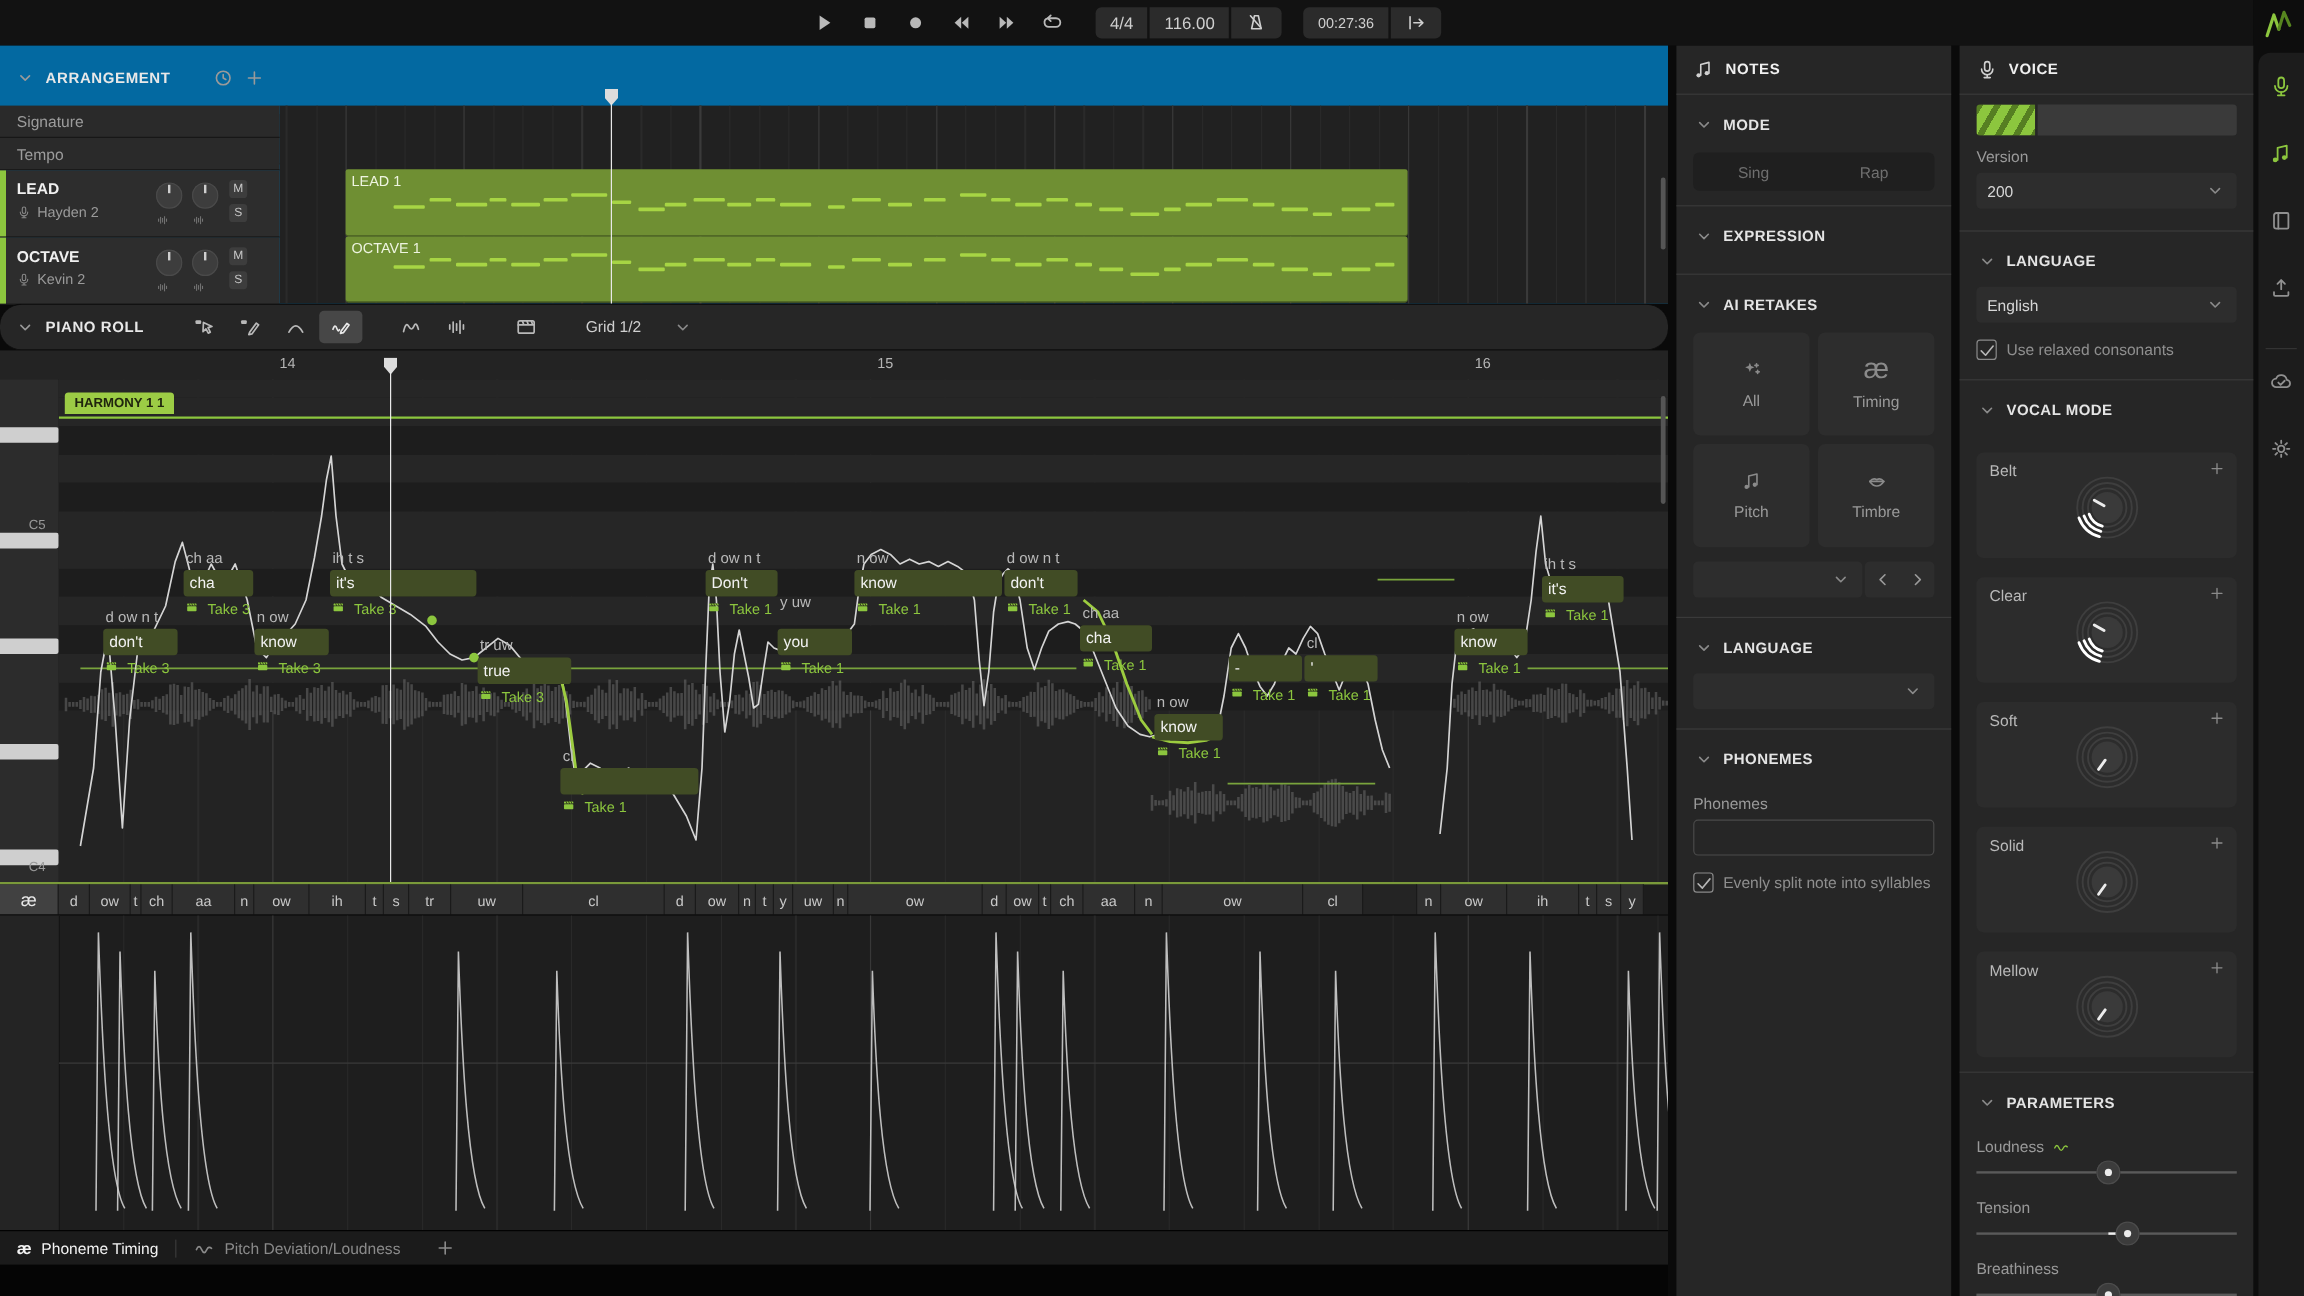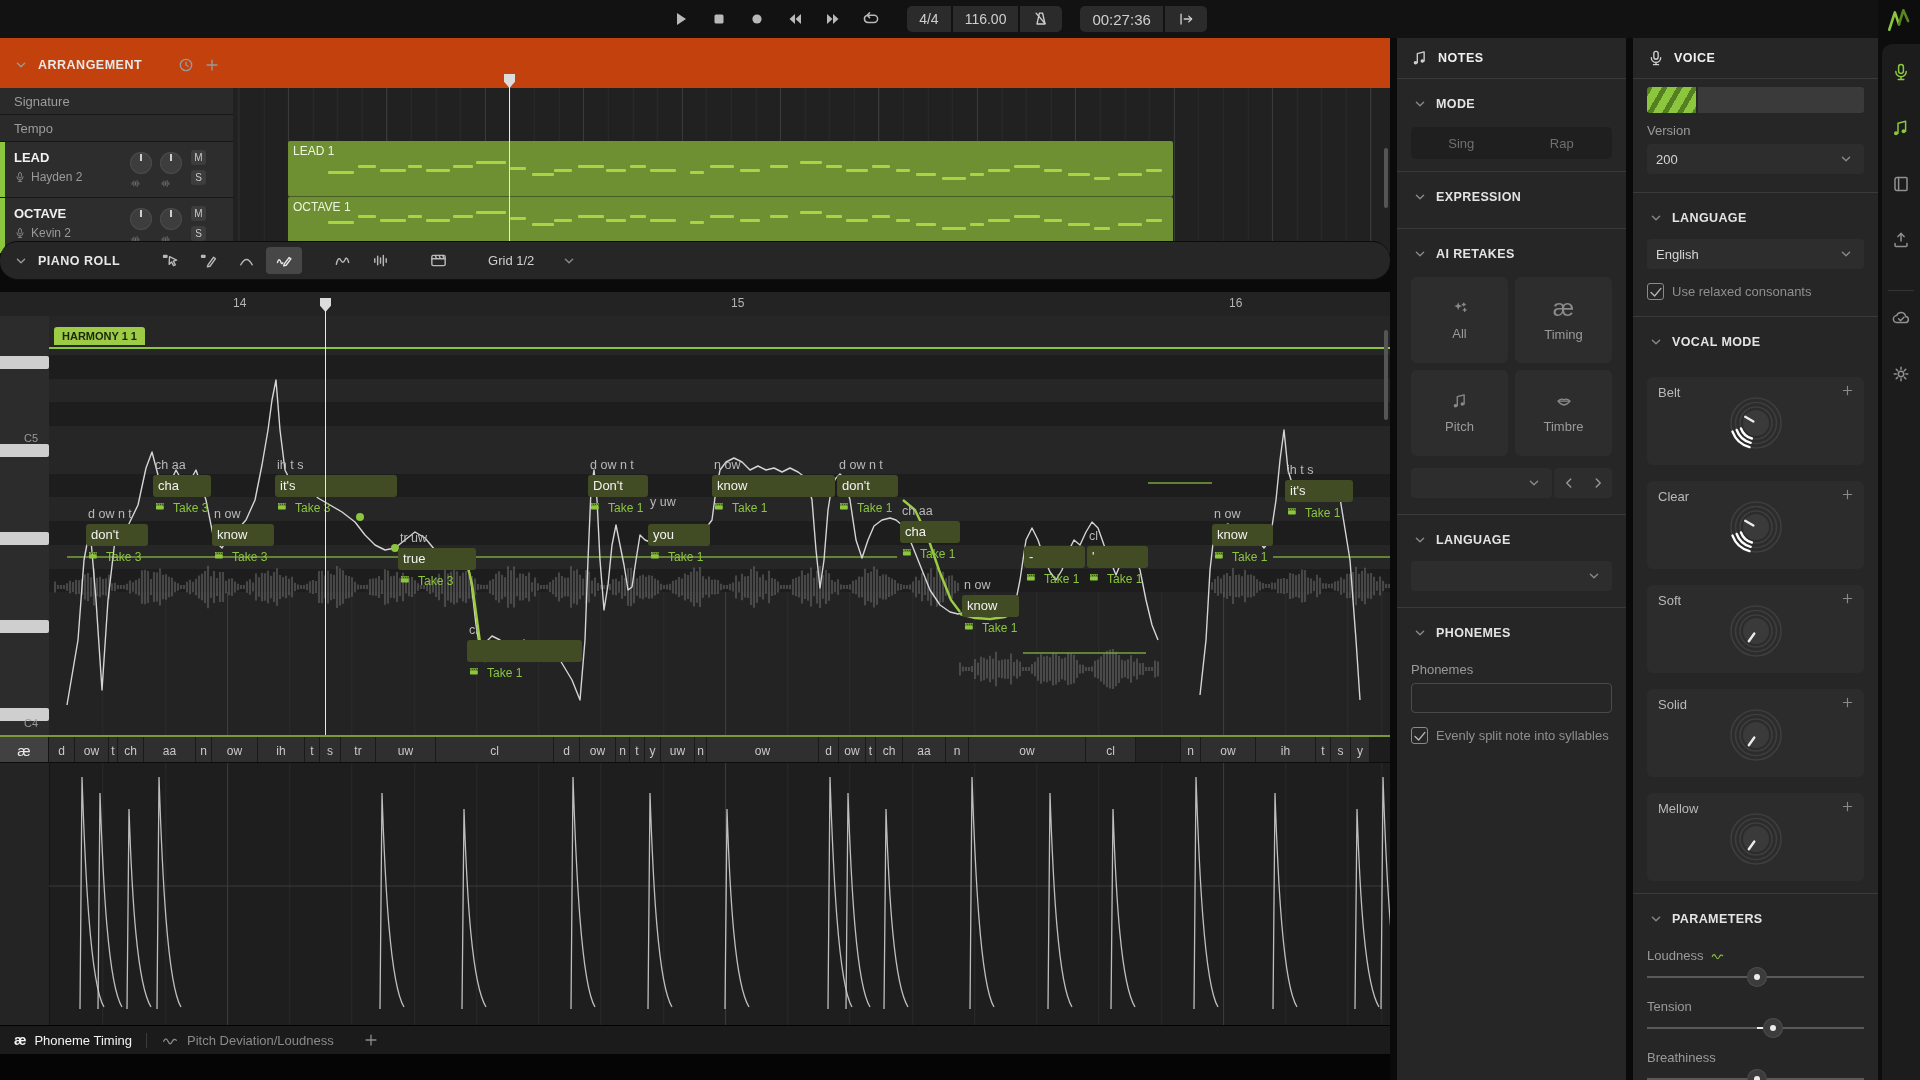--- a/index.html
+++ b/index.html
@@ -7,21 +7,21 @@
   #app{position:relative;width:1920px;height:1080px;background:#0a0a0a;overflow:hidden;}
   .abs{position:absolute;}
   svg{display:block;}
   
   #topbar{left:0;top:0;width:1878px;height:38px;background:#121212;display:flex;align-items:center;justify-content:center;gap:0;}
   .tr-icons{display:flex;align-items:center;gap:18px;color:#b9b9b9;margin-right:26px;}
   .tr-icons .tbtn{width:20px;height:20px;cursor:pointer;}
   .tbox{background:#2b2b2b;border-radius:5px;height:26px;display:flex;align-items:center;padding:0 12px;color:#cfcfcf;font-size:14px;}
   .tgroup{display:flex;gap:2px;}
   
-  #arr{left:0;top:38px;width:1390px;height:215px;background:#c2410c;}
+  #arr{left:0;top:38px;width:1390px;height:215px;background:#0369a1;}
   #arr-header{left:0;top:9px;width:233px;height:35px;display:flex;align-items:center;gap:8px;padding:0 12px;box-sizing:border-box;color:#e8e8e8;font-size:12.5px;font-weight:700;letter-spacing:.5px;}
   #arr-header .hic{color:#9a9a9a;margin-left:auto;}
   #arr-header .hic2{color:#9a9a9a;}
   #arr-ruler{left:233px;top:9px;width:1157px;height:41px;background:#232323;border-bottom:1px solid #101010;overflow:hidden;margin-top:48px;}
   .ruler-num{position:absolute;top:5px;font-size:12px;color:#b5b5b5;}
   #arr-grid{left:233px;top:50px;width:1157px;height:165px;background:#212121;
      background-image:
        repeating-linear-gradient(90deg,#3a3a3a 0 1px,transparent 1px 98.4px),
        repeating-linear-gradient(90deg,#2a2a2a 0 1px,transparent 1px 24.6px);
      background-position:55px 0,5.8px 0;}
@@ -33,21 +33,21 @@
   .tknob{position:absolute;top:10px;width:22px;height:22px;border-radius:50%;background:#3d3d3d;box-shadow:inset 0 0 0 1px #4a4a4a;}
   .tknob:after{content:"";position:absolute;left:50%;top:2px;width:2px;height:7px;background:#cfcfcf;transform:translateX(-50%);}
   .tknob-g{position:absolute;top:36px;width:22px;color:#787878;}
   .ms{position:absolute;width:15px;height:15px;background:#3d3d3d;border-radius:3px;color:#c9c9c9;font-size:10px;display:flex;align-items:center;justify-content:center;}
   .clip{position:absolute;background:#6f8f33;border-radius:2px;box-shadow:inset 0 -1px 0 rgba(0,0,0,.35);overflow:hidden;}
   .clip-label{position:absolute;left:5px;top:3px;color:#eef4e0;font-size:12px;}
   .mini-note{position:absolute;height:3px;background:#a7d544;border-radius:1px;}
   .playhead-line{position:absolute;width:1px;background:#e8e8e8;}
   .playhead-cap{position:absolute;width:11px;height:14px;background:#dcdcdc;clip-path:polygon(0 0,100% 0,100% 55%,50% 100%,0 55%);}
   
-  #pr-bar{left:0;top:241px;width:1390px;height:39px;background:#262626;border-top:1px solid #0c0c0c;border-bottom:1px solid #101010;display:flex;align-items:center;gap:8px;padding:0 12px;box-sizing:border-box;border-radius:18px;}
+  #pr-bar{left:0;top:253px;width:1390px;height:39px;background:#262626;border-top:1px solid #0c0c0c;border-bottom:1px solid #101010;display:flex;align-items:center;gap:8px;padding:0 12px;box-sizing:border-box;border-radius:18px;}
   #pr-bar .title{display:flex;align-items:center;gap:8px;color:#e8e8e8;font-weight:700;font-size:12.5px;letter-spacing:.5px;margin-right:24px;}
   .toolgrp{display:flex;gap:2px;margin-right:14px;}
   .tool{width:36px;height:27px;border-radius:4px;display:flex;align-items:center;justify-content:center;color:#b9b9b9;cursor:pointer;}
   .tool.active{background:#474747;color:#e8e8e8;}
   .grid-dd{display:flex;align-items:center;gap:26px;color:#d0d0d0;font-size:13px;padding:4px 10px;cursor:pointer;}
   
   #pr-ruler{left:0;top:292px;width:1390px;height:24px;background:#232323;border-bottom:1px solid #111;}
   #pr-keys{left:0;top:316px;width:49px;height:419px;background:#2c2c2c;border-right:1px solid #141414;overflow:hidden;}
   .keyblock{position:absolute;left:0;width:49px;background:#cfcfcf;border-radius:0 2px 2px 0;}
   .keylabel{position:absolute;left:24px;color:#9a9a9a;font-size:11px;}
@@ -179,21 +179,21 @@
       <div class="tbox" style="border-radius:0 5px 5px 0;">
           <span>
             <svg width="18" height="18" viewBox="0 0 20 20" fill="none" stroke="currentColor" stroke-width="1.5" stroke-linecap="round" stroke-linejoin="round">
               <path d="M8.2 3.5 h3.6 l2.6 12 h-8.8 Z"></path>
               <line x1="4.5" y1="3.5" x2="14.5" y2="15"></line>
             </svg>
           </span>
         </div>
     </div>
     <div class="tgroup">
-      <div class="tbox" style="border-radius:5px 0 0 5px;font-size:15px;">00:27:36</div>
+      <div class="tbox" style="border-radius:5px 0 0 5px;font-size:12px;">00:27:36</div>
       <div class="tbox" style="border-radius:0 5px 5px 0;">
           <span>
             <svg width="18" height="18" viewBox="0 0 20 20" fill="none" stroke="currentColor" stroke-width="1.5" stroke-linecap="round" stroke-linejoin="round">
               <path d="M4.5 4.5 V15.5"></path>
               <path d="M8 10 H16"></path>
               <path d="M13 6.8 L16.3 10 L13 13.2"></path>
             </svg>
           </span>
         </div>
     </div>

